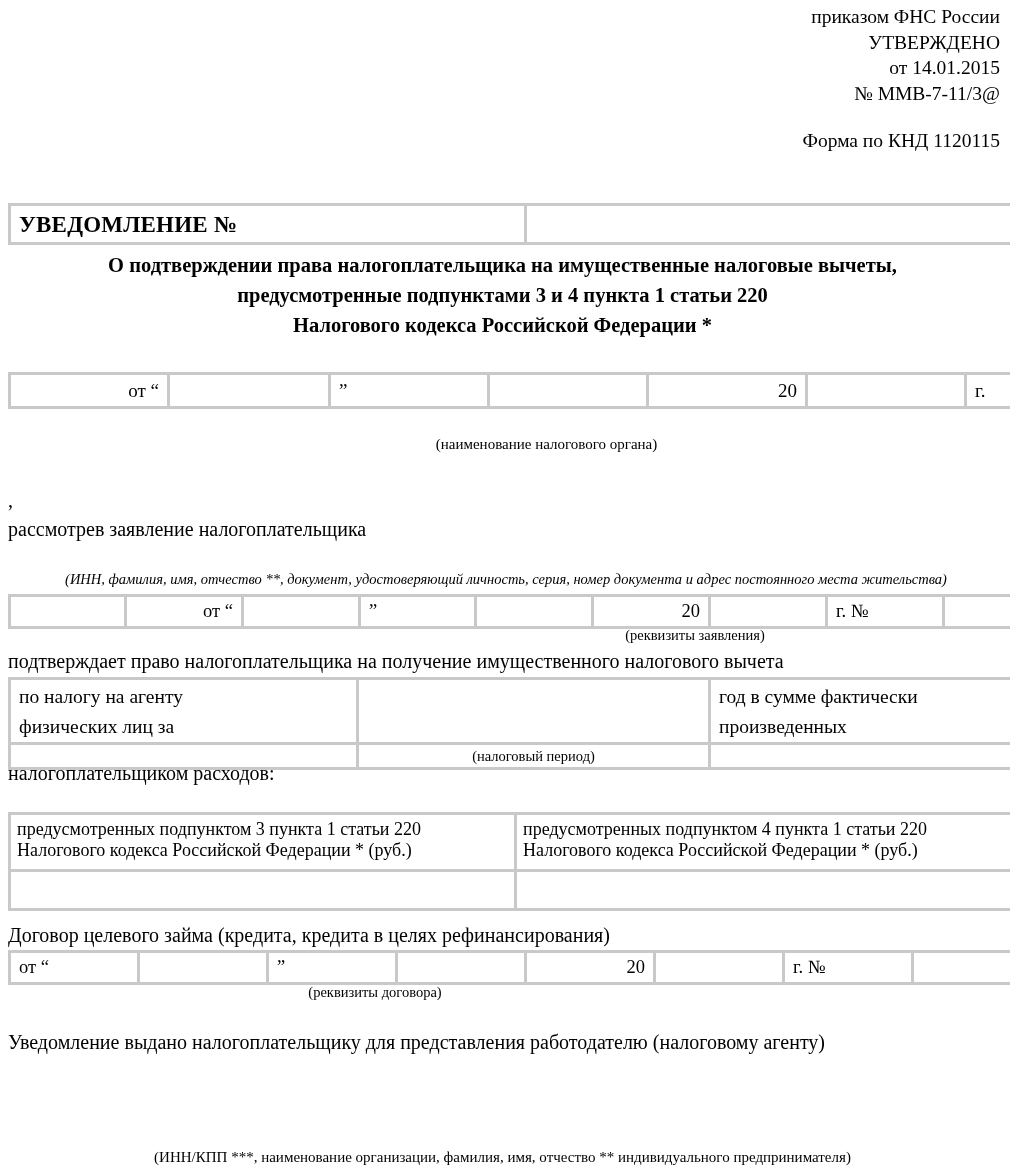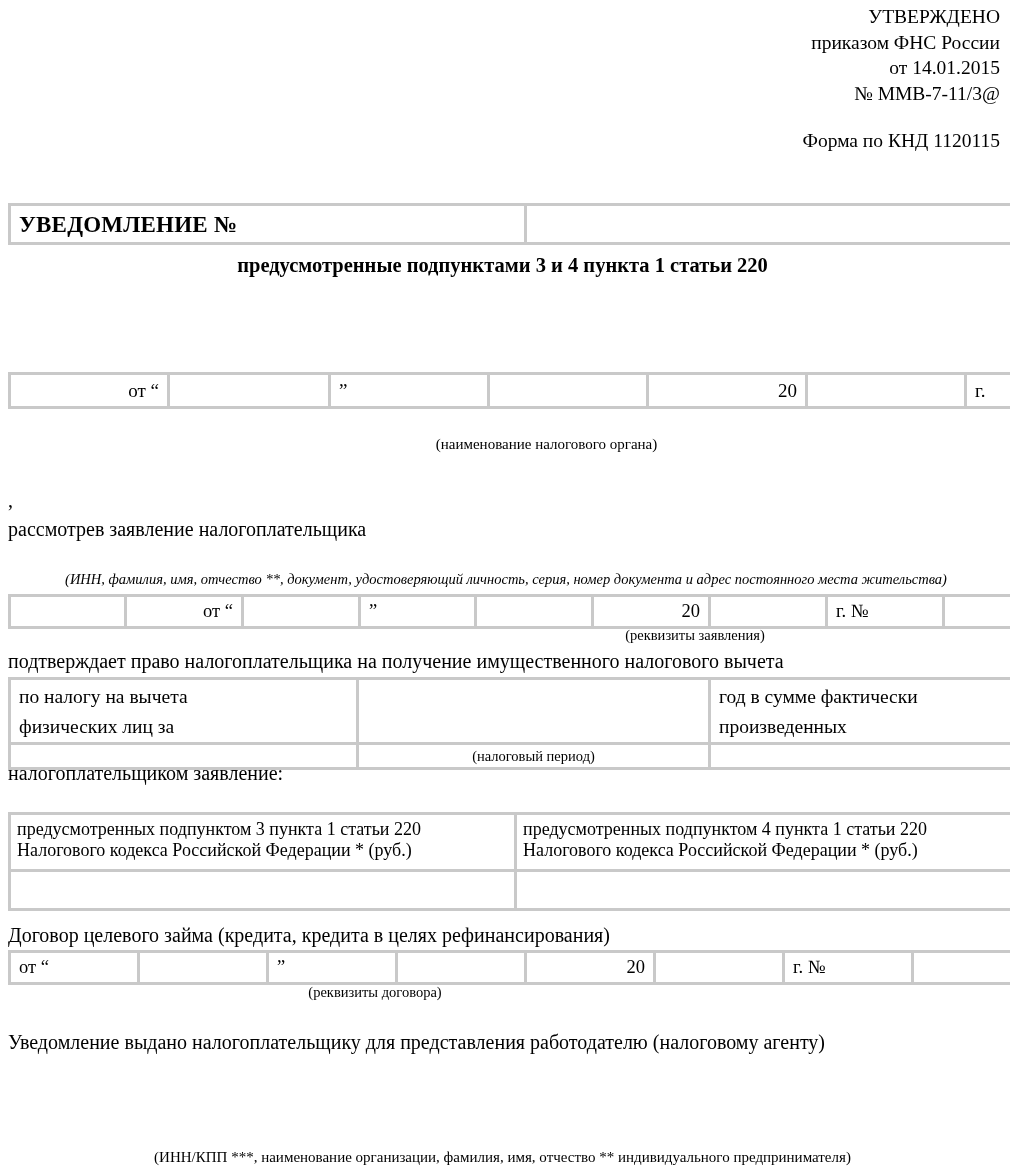--- a/index.html
+++ b/index.html
@@ -169,38 +169,40 @@
     vertical-align: top;
     padding: 4px 6px;
   }
   .exp-tbl .head-cell { height: 46px; }
   .exp-tbl .val-cell  { height: 28px; }
 </style>
 </head>
 <body>
 
 <div class="approval">
+  <div class="line">приказом ФНС России</div>
   <div class="line">УТВЕРЖДЕНО</div>
-  <div class="line">приказом ФНС России</div>
   <div class="line">от 14.01.2015</div>
   <div class="line">№ ММВ-7-11/3@</div>
   <div class="form-code">Форма по КНД 1120115</div>
 </div>
 
 <table class="tbl title-row">
   <tbody>
       <tr>
     <td class="t-main" style="width:497px">УВЕДОМЛЕНИЕ №</td>
     <td style="width:485px"></td>
   </tr>
 </tbody>
   </table>
 
 <div class="subtitle">
+  <div>О подтверждении права налогоплательщика на имущественные налоговые вычеты,</div>
   <div>предусмотренные подпунктами 3 и 4 пункта 1 статьи 220</div>
+  <div>Налогового кодекса Российской Федерации *</div>
 </div>
 
 <table class="tbl date-row-1">
   <tbody>
       <tr>
     <td class="ar" style="width:140px">от “</td>
     <td style="width:142px"></td>
     <td class="al" style="width:140px">”</td>
     <td style="width:140px"></td>
     <td class="ar" style="width:140px">20</td>
@@ -235,38 +237,38 @@
   </table>
 
 <div class="cap cap-app">(реквизиты заявления)</div>
 
 <div class="para p-confirms">подтверждает право налогоплательщика на получение имущественного налогового вычета</div>
 
 <table class="tbl period-tbl">
   <tbody>
       <tr>
     <td class="cell-tall" style="width:329px">
-      <div>по налогу на вычета</div>
+      <div>по налогу на агенту</div>
       <div>физических лиц за</div>
     </td>
     <td class="cell-tall" style="width:333px"></td>
     <td class="cell-tall" style="width:328px">
       <div>год в сумме фактически</div>
       <div>произведенных</div>
     </td>
   </tr>
   <tr>
     <td class="cap-cell"></td>
     <td class="cap-cell">(налоговый период)</td>
     <td class="cap-cell"></td>
   </tr>
 </tbody>
   </table>
 
-<div class="para p-expenses">налогоплательщиком заявление:</div>
+<div class="para p-expenses">налогоплательщиком расходов:</div>
 
 <table class="tbl exp-tbl">
   <tbody>
       <tr>
     <td class="head-cell" style="width:491px">предусмотренных подпунктом 3 пункта 1 статьи 220 Налогового кодекса Российской Федерации * (руб.)</td>
     <td class="head-cell" style="width:491px">предусмотренных подпунктом 4 пункта 1 статьи 220 Налогового кодекса Российской Федерации * (руб.)</td>
   </tr>
   <tr>
     <td class="val-cell"></td>
     <td class="val-cell"></td>

